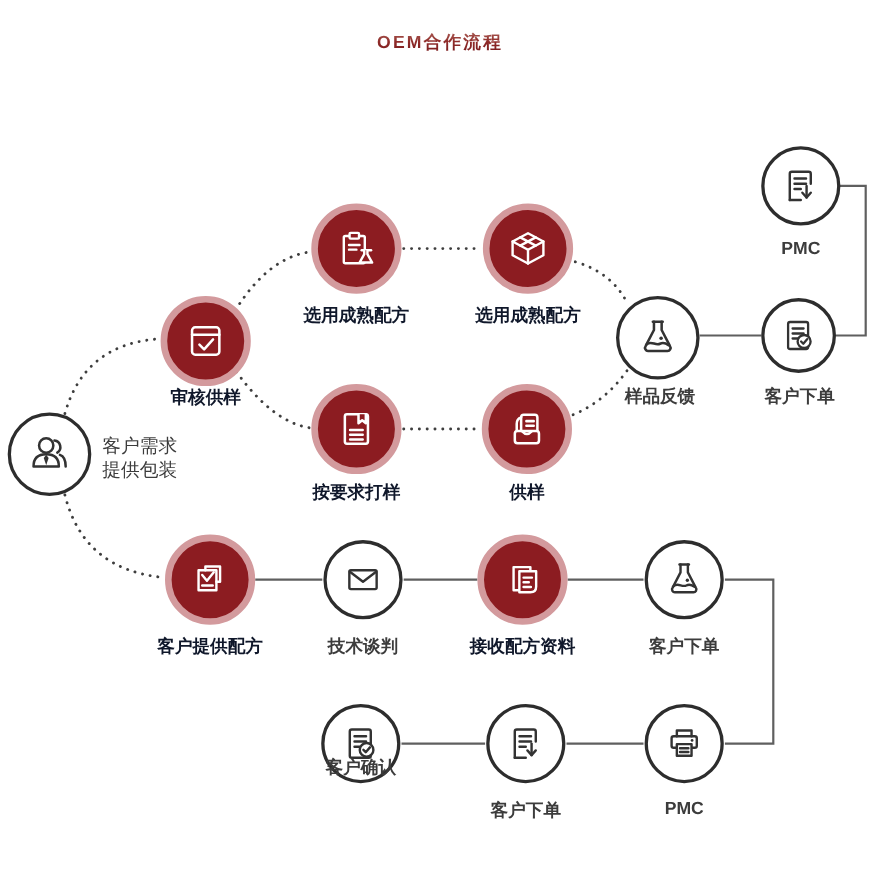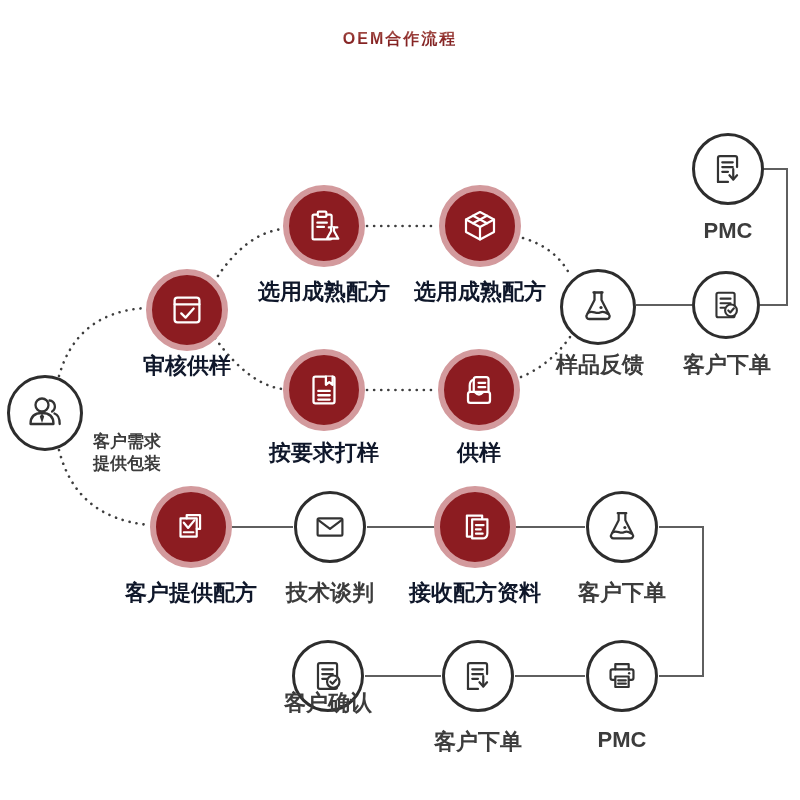--- a/index.html
+++ b/index.html
@@ -11,24 +11,24 @@
     background:linear-gradient(180deg,#a85a52 0%,#8e2a28 45%,#781a1d 95%);
     -webkit-background-clip:text;background-clip:text;color:transparent;}
   .edges{position:absolute;left:0;top:0;z-index:1;}
   .node{position:absolute;z-index:2;transform:translate(-50%,-50%);}
   .circle{display:flex;align-items:center;justify-content:center;border-radius:50%;box-sizing:border-box;}
   .c-white{background:#fff;border:3px solid #2d2d2d;width:72px;height:72px;}
   .c-white.big{width:76px;height:76px;}
   .c-white.small{width:68px;height:68px;}
   .c-red{background:#8c1c21;border:6px solid #d39a9d;width:82px;height:82px;}
   .nlabel{position:absolute;z-index:3;transform:translateX(-50%);white-space:nowrap;
-          font-size:22px;font-weight:700;color:#3c3c3c;}
+          font-size:16px;font-weight:700;color:#3c3c3c;}
   .nlabel.red{color:#0f172a;}
-  .person-text{position:absolute;z-index:3;font-size:17px;font-weight:700;color:#3c3c3c;
-               line-height:22px;white-space:nowrap;margin-top:36px;}
+  .person-text{position:absolute;z-index:3;font-size:17px;font-weight:400;color:#3c3c3c;
+               line-height:22px;white-space:nowrap;}
 </style>
 </head>
 <body>
 
 <div class="stage">
 
   <div class="page-title">OEM合作流程</div>
 
   <svg class="edges" width="800" height="800" viewBox="0 0 800 800">
     <g fill="none" stroke="#3e3e3e" stroke-width="2.6" stroke-linecap="round" stroke-dasharray="0.1 7">

